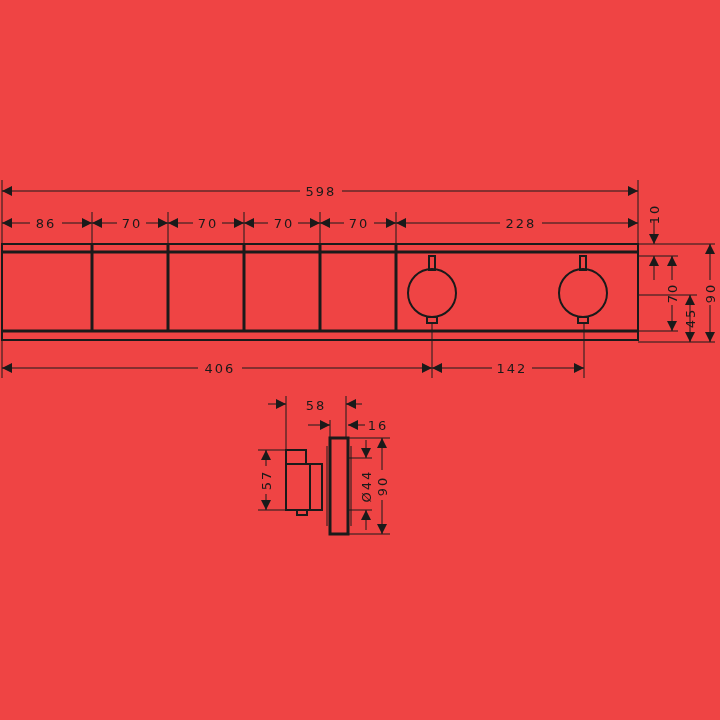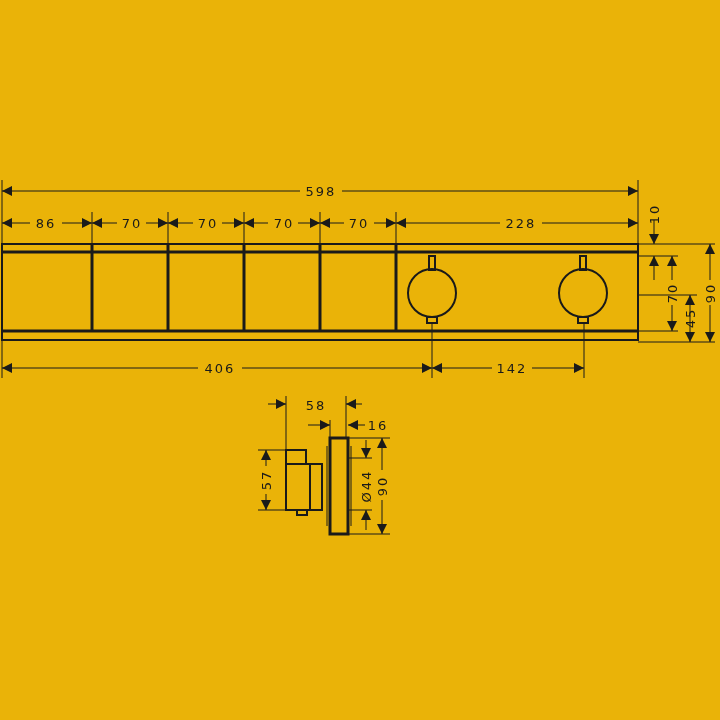--- a/index.html
+++ b/index.html
@@ -1,16 +1,16 @@
 <!DOCTYPE html>
 <html><head>
 <meta charset="utf-8">
 <style>
   html,body{margin:0;padding:0;background:#ffffff;}
-  #canvas{position:relative;width:720px;height:720px;background:#eab308;overflow:hidden;}
+  #canvas{position:relative;width:720px;height:720px;background:#ef4444;overflow:hidden;}
   svg{position:absolute;left:0;top:0;}
   text{font-family:"DejaVu Sans","Liberation Sans",sans-serif;font-size:13px;fill:#1a1a1a;letter-spacing:2px;}
   .thin{stroke:#1a1a1a;stroke-width:1;fill:none;}
   .thick{stroke:#1a1a1a;stroke-width:3;fill:none;}
   .med{stroke:#1a1a1a;stroke-width:2;fill:none;}
   .arrow{fill:#1a1a1a;stroke:none;}
 </style>
 </head>
 <body>
 

